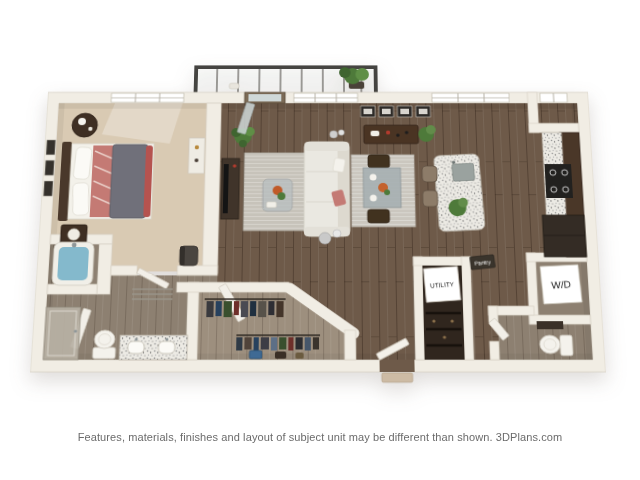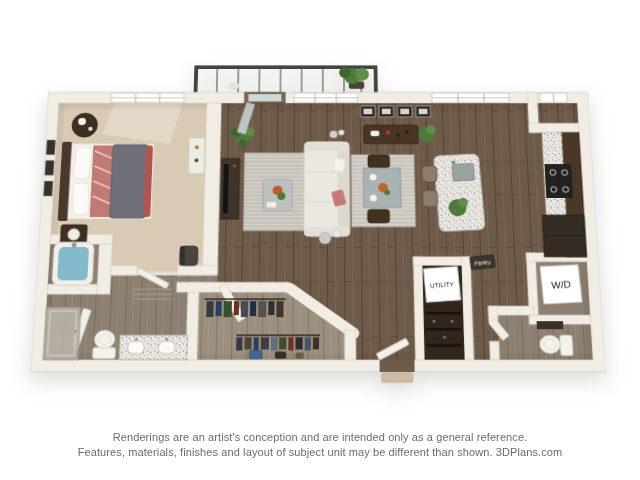--- a/index.html
+++ b/index.html
@@ -387,16 +387,15 @@
 
     <g>
       <rect x="340" y="318" width="34" height="12" fill="#6e5a49"></rect>
       <rect x="340" y="311" width="33" height="7" rx="1" fill="#f4f1ea" stroke="#cfc9bd" stroke-width="0.8" transform="rotate(-28 341 318)"></rect>
       <rect x="342" y="331" width="30" height="9" rx="1.5" stroke="#b8a68f" stroke-width="0.7" fill="#cdbba4"></rect>
     </g>
   </svg>
   </div>
 
   <div class="disclaimer">
-    <div>Renderings are an artist's conception and are intended only as a general reference.</div>
     <div>Features, materials, finishes and layout of subject unit may be different than shown. 3DPlans.com</div>
   </div>
 </div>
 
 </body></html>

